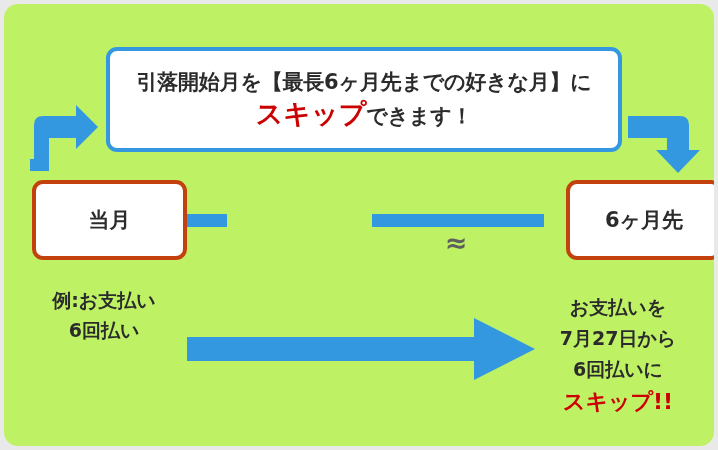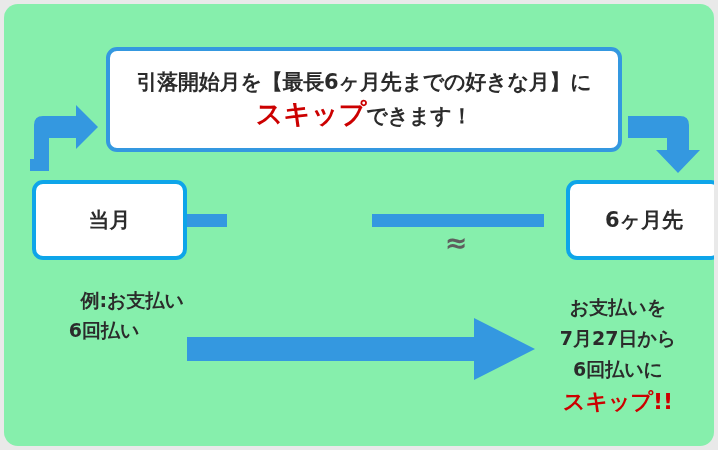--- a/index.html
+++ b/index.html
@@ -20,21 +20,21 @@
     width: 718px;
     height: 450px;
     background: #e9e9e9;
   }
   #card {
     position: absolute;
     left: 4px;
     top: 4px;
     width: 710px;
     height: 442px;
-    background: #86efac;
+    background: #bef264;
     border-radius: 14px;
     overflow: hidden;
   }
 
   
   #callout {
     position: absolute;
     left: 102px;
     top: 43px;
     width: 516px;
@@ -95,21 +95,21 @@
     width: 72px;
     height: 74px;
   }
 
   
   .month-box {
     position: absolute;
     top: 176px;
     height: 80px;
     box-sizing: border-box;
-    border: 4px solid #0ea5e9;
+    border: 4px solid #c2410c;
     border-radius: 11px;
     background: #ffffff;
     display: flex;
     align-items: center;
     justify-content: center;
     z-index: 3;
   }
   .month-label {
     font-size: 21px;
     font-weight: bold;
@@ -153,21 +153,21 @@
     z-index: 3;
   }
   #left-note .note-line {
     display: block;
     font-size: 19px;
     font-weight: bold;
     color: #2b2b2b;
     line-height: 30px;
     white-space: nowrap;
   }
-  #left-note .note-line.align-left { text-align: right; }
+  #left-note .note-line.align-left { text-align: center; }
 
   #big-arrow {
     position: absolute;
     left: 183px;
     top: 314px;
     width: 348px;
     height: 62px;
     z-index: 2;
   }
 

